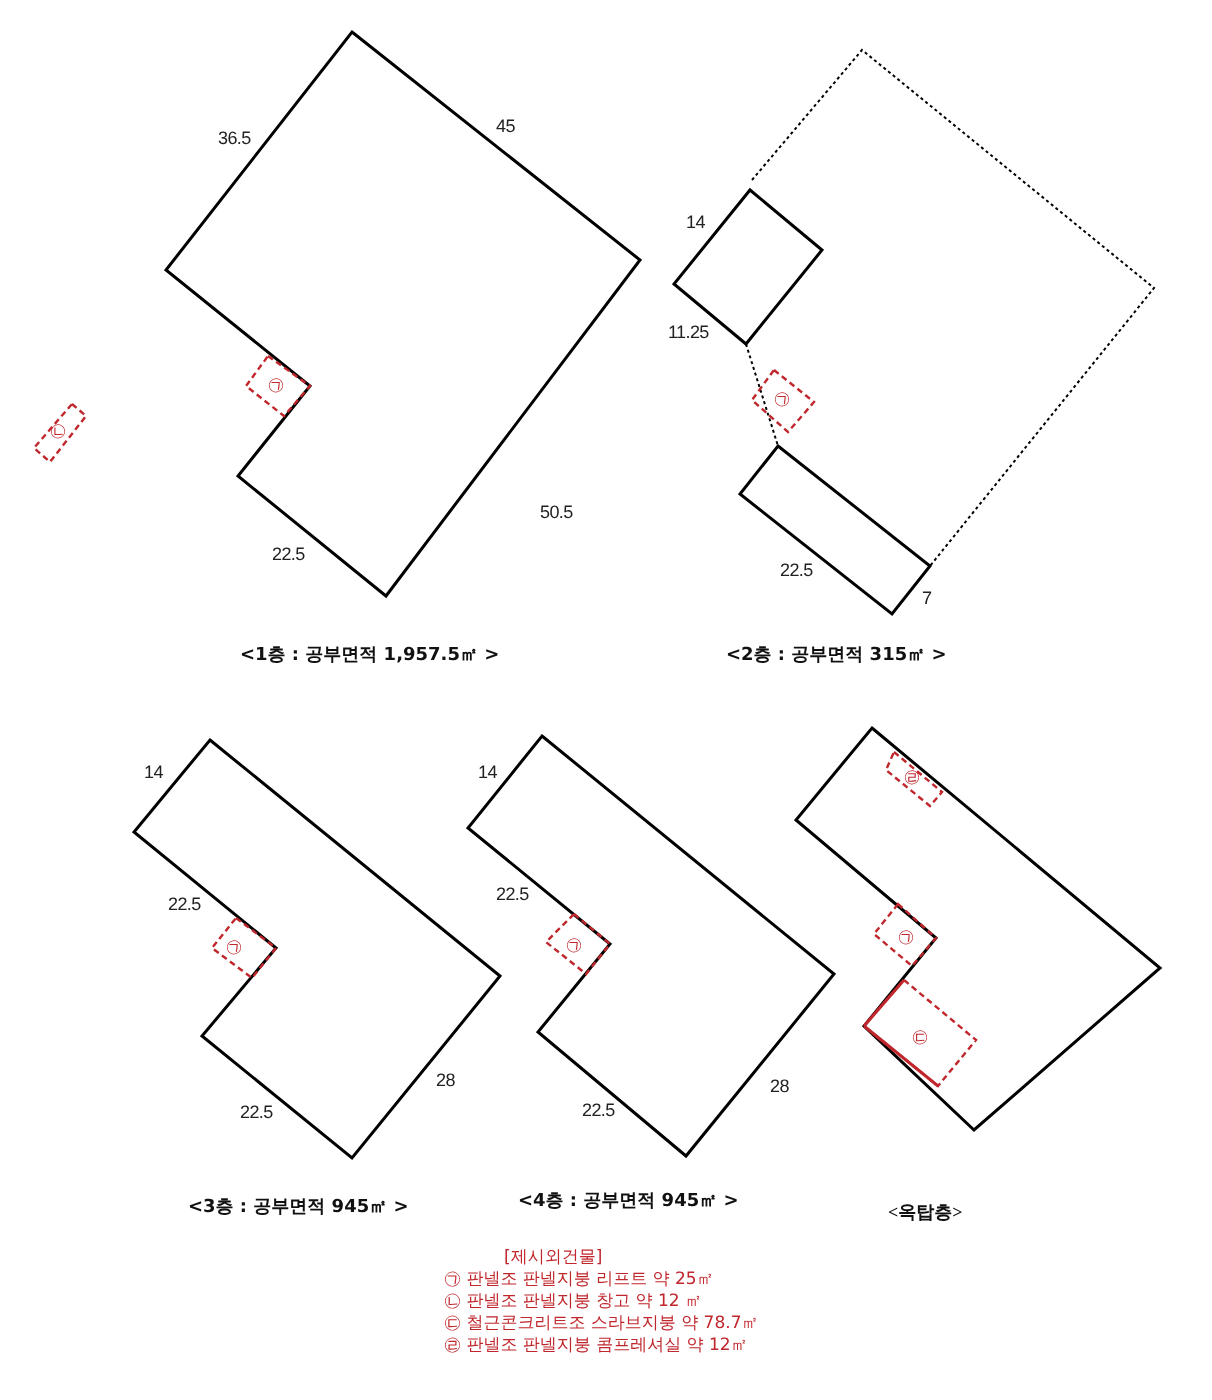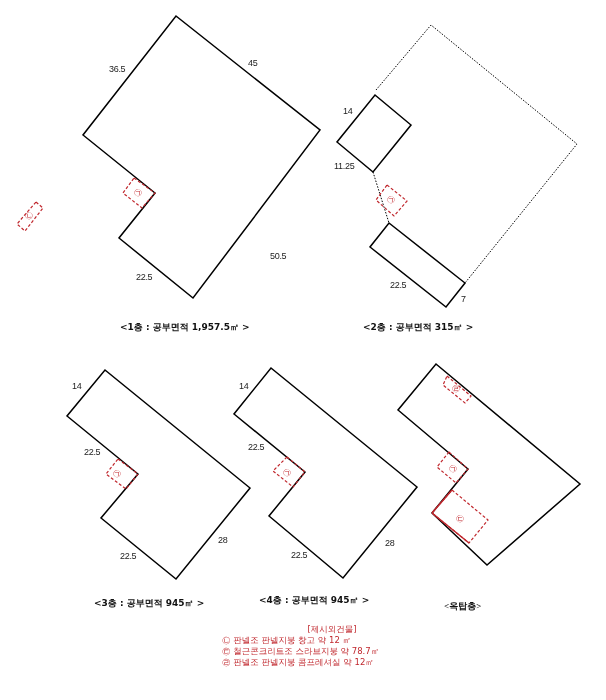--- a/index.html
+++ b/index.html
@@ -3,21 +3,21 @@
 <meta charset="utf-8">
 <style>
   html, body { margin: 0; padding: 0; background: #ffffff; }
   body { width: 606px; height: 700px; position: relative; overflow: hidden;
          font-family: "DejaVu Sans", sans-serif; }
   svg.plan { position: absolute; left: 0; top: 0; }
   .dim { position: absolute; font-family: "Liberation Sans", sans-serif; font-size: 9px; color: #222; letter-spacing: -0.3px; }
   .caption { position: absolute; font-family: "DejaVu Sans", sans-serif; font-size: 9px; font-weight: bold; color: #111; white-space: nowrap; }
   .legend { position: absolute; left: 222px; top: 624px; width: 190px; color: #c0272d;
             font-family: "DejaVu Sans", sans-serif; font-size: 8.5px; line-height: 11px; }
-  .legend .lt { text-align: center; margin-left: 30px; }
+  .legend .lt { margin-left: 30px; }
   .legend .row { white-space: nowrap; }
   .mk { position: absolute; font-size: 8px; color: #c0272d; font-family: "DejaVu Sans", sans-serif; }
 </style>
 </head>
 <body>
 
 <svg class="plan" width="606" height="700" viewBox="0 0 606 700">
 
   <polygon points="176,16 320,130 193,298 119,238 155,193 83,135" fill="none" stroke="#000" stroke-width="1.5"></polygon>
 
@@ -81,16 +81,17 @@
 <span class="dim" style="left:239px;top:381px;">14</span>
 <span class="dim" style="left:248px;top:442px;">22.5</span>
 <span class="dim" style="left:291px;top:550px;">22.5</span>
 <span class="dim" style="left:385px;top:538px;">28</span>
 <span class="caption" style="left:247px;top:594px;margin-left:12px;">&lt;4층 : 공부면적 945㎡ &gt;</span>
 
 <span class="caption" style="left:444px;top:600px;font-family:Liberation Serif, serif;">&lt;옥탑층&gt;</span>
 
 <div class="legend">
   <div class="lt">[제시외건물]</div>
+  <div class="row">㉠ 판넬조 판넬지붕 리프트 약 25㎡</div>
   <div class="row">㉡ 판넬조 판넬지붕 창고 약 12 ㎡</div>
   <div class="row">㉢ 철근콘크리트조 스라브지붕 약 78.7㎡</div>
   <div class="row">㉣ 판넬조 판넬지붕 콤프레셔실 약 12㎡</div>
 </div>
 
 </body></html>

